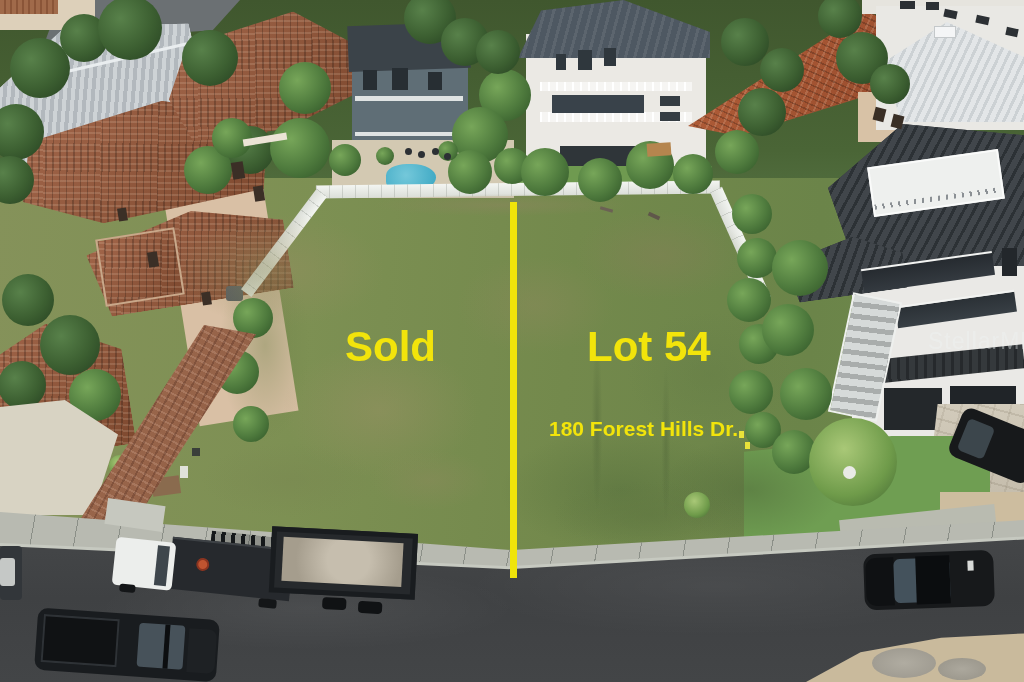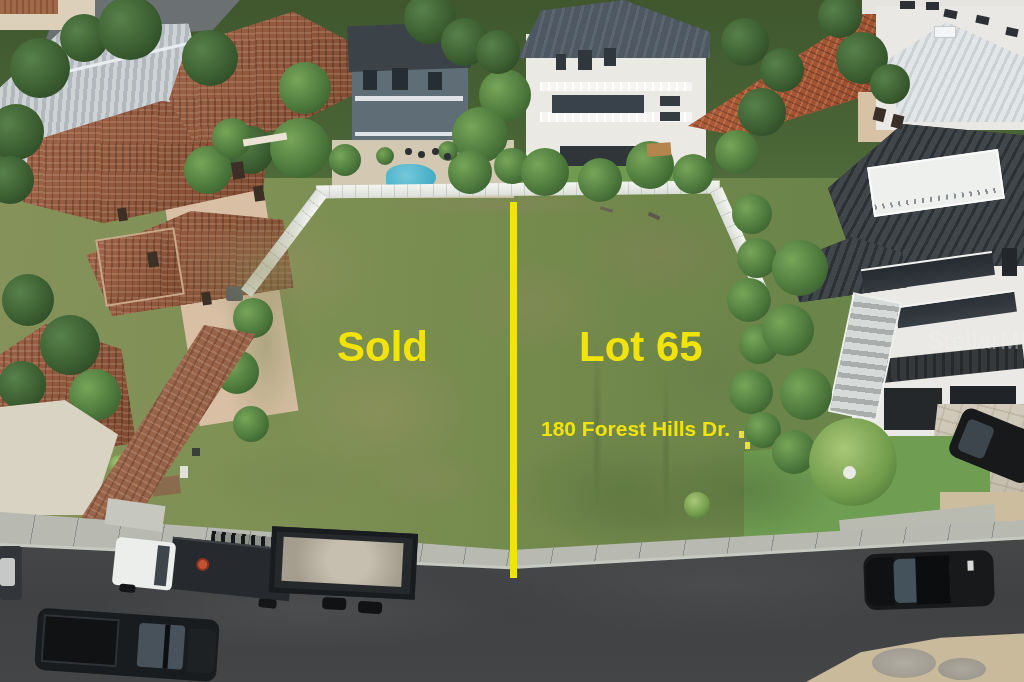--- a/index.html
+++ b/index.html
@@ -26,21 +26,21 @@
     repeating-linear-gradient(90deg, rgba(150,156,148,.35) 0 1px, transparent 1px 13px),
     linear-gradient(180deg,#f3f5f1,#dbdeD8);}
   .brick{background:
     repeating-linear-gradient(118deg, rgba(70,35,25,.28) 0 2px, transparent 2px 8px),
     repeating-linear-gradient(28deg, rgba(255,220,200,.16) 0 2px, transparent 2px 7px),
     linear-gradient(120deg,#a06c50,#8d5b42);}
   .pavers{background:
     repeating-linear-gradient(15deg, rgba(120,110,90,.18) 0 2px, transparent 2px 12px),
     repeating-linear-gradient(105deg, rgba(120,110,90,.14) 0 2px, transparent 2px 16px),
     linear-gradient(#d2cbbb,#c4bcab);}
-  .ov{font-weight:bold;white-space:nowrap;}
+  .ov{font-weight:bold;white-space:nowrap;margin-left:8px;}
 </style>
 </head>
 <body>
 
 <div id="stage">
 
   <div style="left:0;top:0;width:1024px;height:215px;background:linear-gradient(180deg,#40572e,#4a6536 70%,#557142);"></div>
 
   <div id="grass" style="left:0;top:178px;width:1024px;height:392px;background:linear-gradient(95deg,#85925a,#7d9053 30%,#73894c 55%,#6b8449 78%,#6f8c4e);"></div>
 
@@ -272,16 +272,16 @@
     <div style="left:104px;top:14px;width:6px;height:10px;background:#d8dad8;"></div>
   </div>
 
   <div style="left:952px;top:420px;width:88px;height:56px;transform:rotate(22deg);">
     <div style="left:0;top:0;width:86px;height:52px;background:#17191b;border-radius:10px;"></div>
     <div style="left:8px;top:10px;width:28px;height:34px;background:#3c464c;border-radius:5px;"></div>
   </div>
 
   <div id="divider" style="left: 510px; top: 202px; width: 7px; height: 376px; background: rgb(240, 228, 10);"></div>
   <div class="ov" style="left: 337px; top: 323px; font-size: 42px; color: rgb(242, 228, 11);">Sold</div>
-  <div class="ov" style="left: 579px; top: 323px; font-size: 42px; color: rgb(242, 228, 11);">Lot 65</div>
+  <div class="ov" style="left: 579px; top: 323px; font-size: 42px; color: rgb(242, 228, 11);">Lot 54</div>
   <div class="ov" style="left: 541px; top: 417px; font-size: 21px; color: rgb(242, 228, 11);">180 Forest Hills Dr.</div>
   <div style="left:928px;top:328px;font-size:23px;font-weight:500;letter-spacing:1px;color:rgba(240,245,245,.38);white-space:nowrap;">StellarMLS</div>
 </div>
 
 </body></html>

